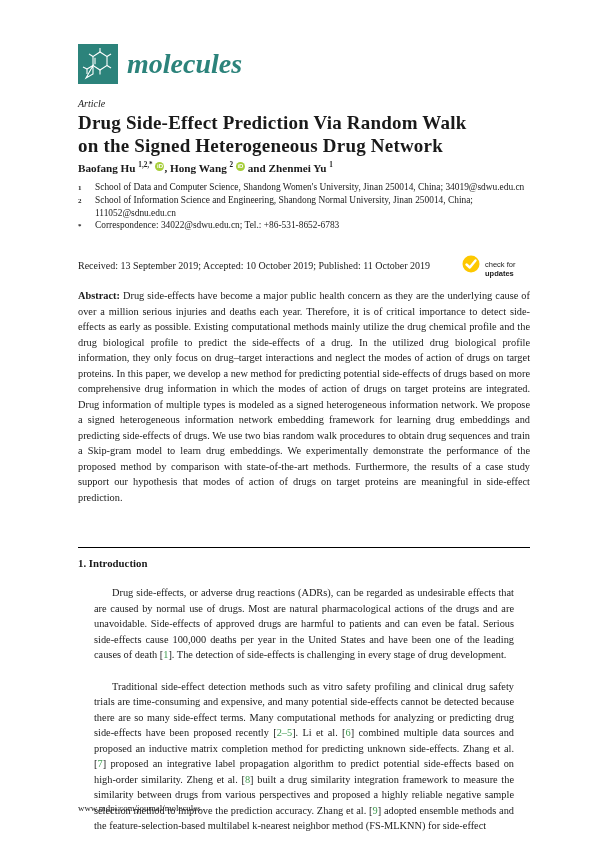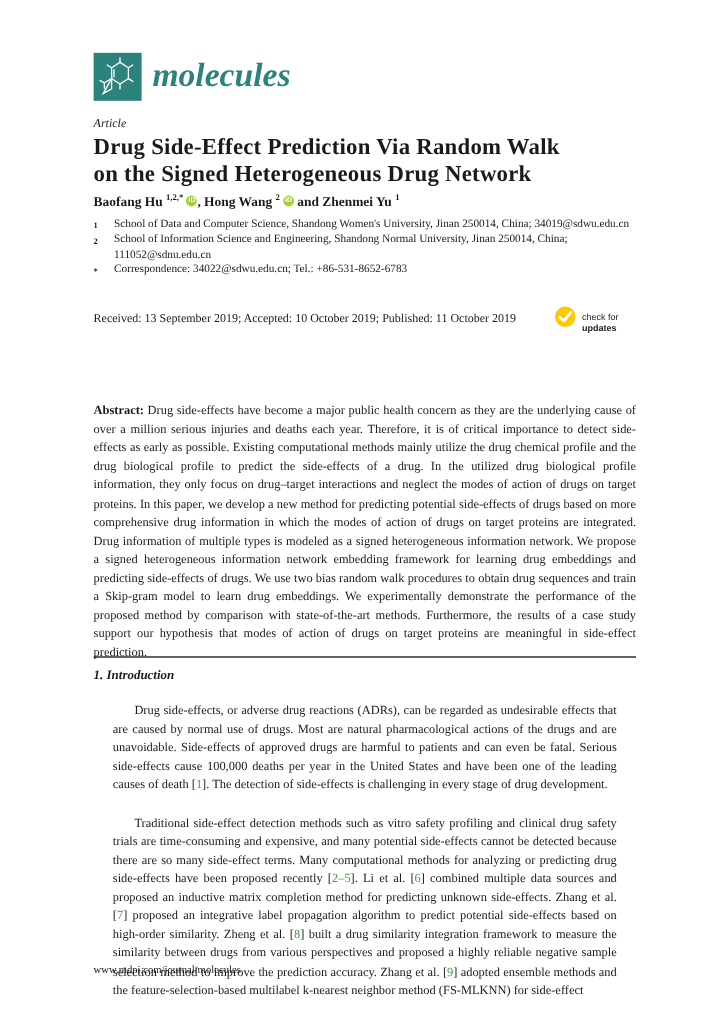--- a/index.html
+++ b/index.html
@@ -32,29 +32,29 @@
   .aff-row{display:flex;}
   .aff-marker{width:17px;flex:0 0 17px;font-weight:bold;font-size:7px;vertical-align:top;padding-top:1px;}
   .aff-text{flex:1;}
 
   .received{top:260px;font-size:10px;}
 
   .badge{position:absolute;left:462px;top:249px;display:flex;align-items:center;gap:5px;cursor:pointer;}
   .badge-text{font-family:"Liberation Sans",sans-serif;font-size:7.5px;line-height:8.5px;color:#222;margin-top:12px;}
   .badge-text .b2{font-weight:bold;}
 
-  .abstract-block{top:288px;margin-top:47px;}
+  .abstract-block{top:288px;}
   .body-text{font-size:10.35px;line-height:15.5px;text-align:justify;}
   .keywords{margin-top:10px;}
   .lead{font-weight:bold;}
 
   .rule{top:547px;border-top:1px solid #000;height:0;}
 
   .intro{top:557px;}
-  .section-heading{font-size:10.8px;font-weight:bold;margin:0 0 7px 0;font-style:italic;}
+  .section-heading{font-size:10.8px;font-weight:bold;margin:0 0 7px 0;}
   .intro p{margin:16px;text-indent:18px;}
   .cite{color:var(--cite);}
   .italic{font-style:italic;}
   .bold{font-weight:bold;}
 
   .footer{top:803px;display:flex;justify-content:space-between;font-size:8.9px;}
 </style>
 </head>
 <body>
 

